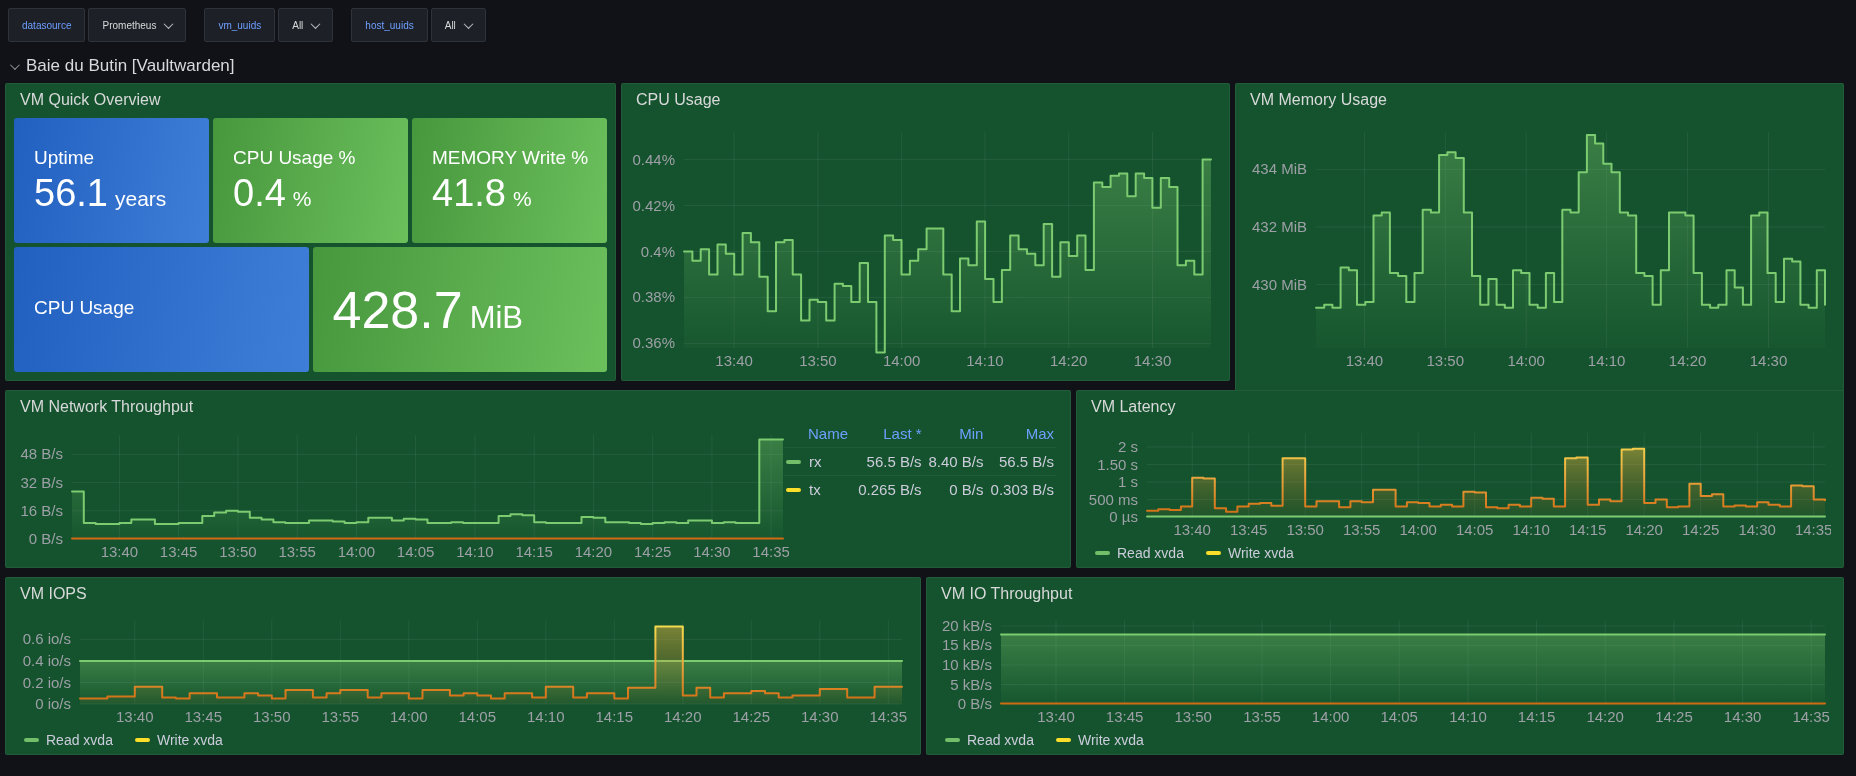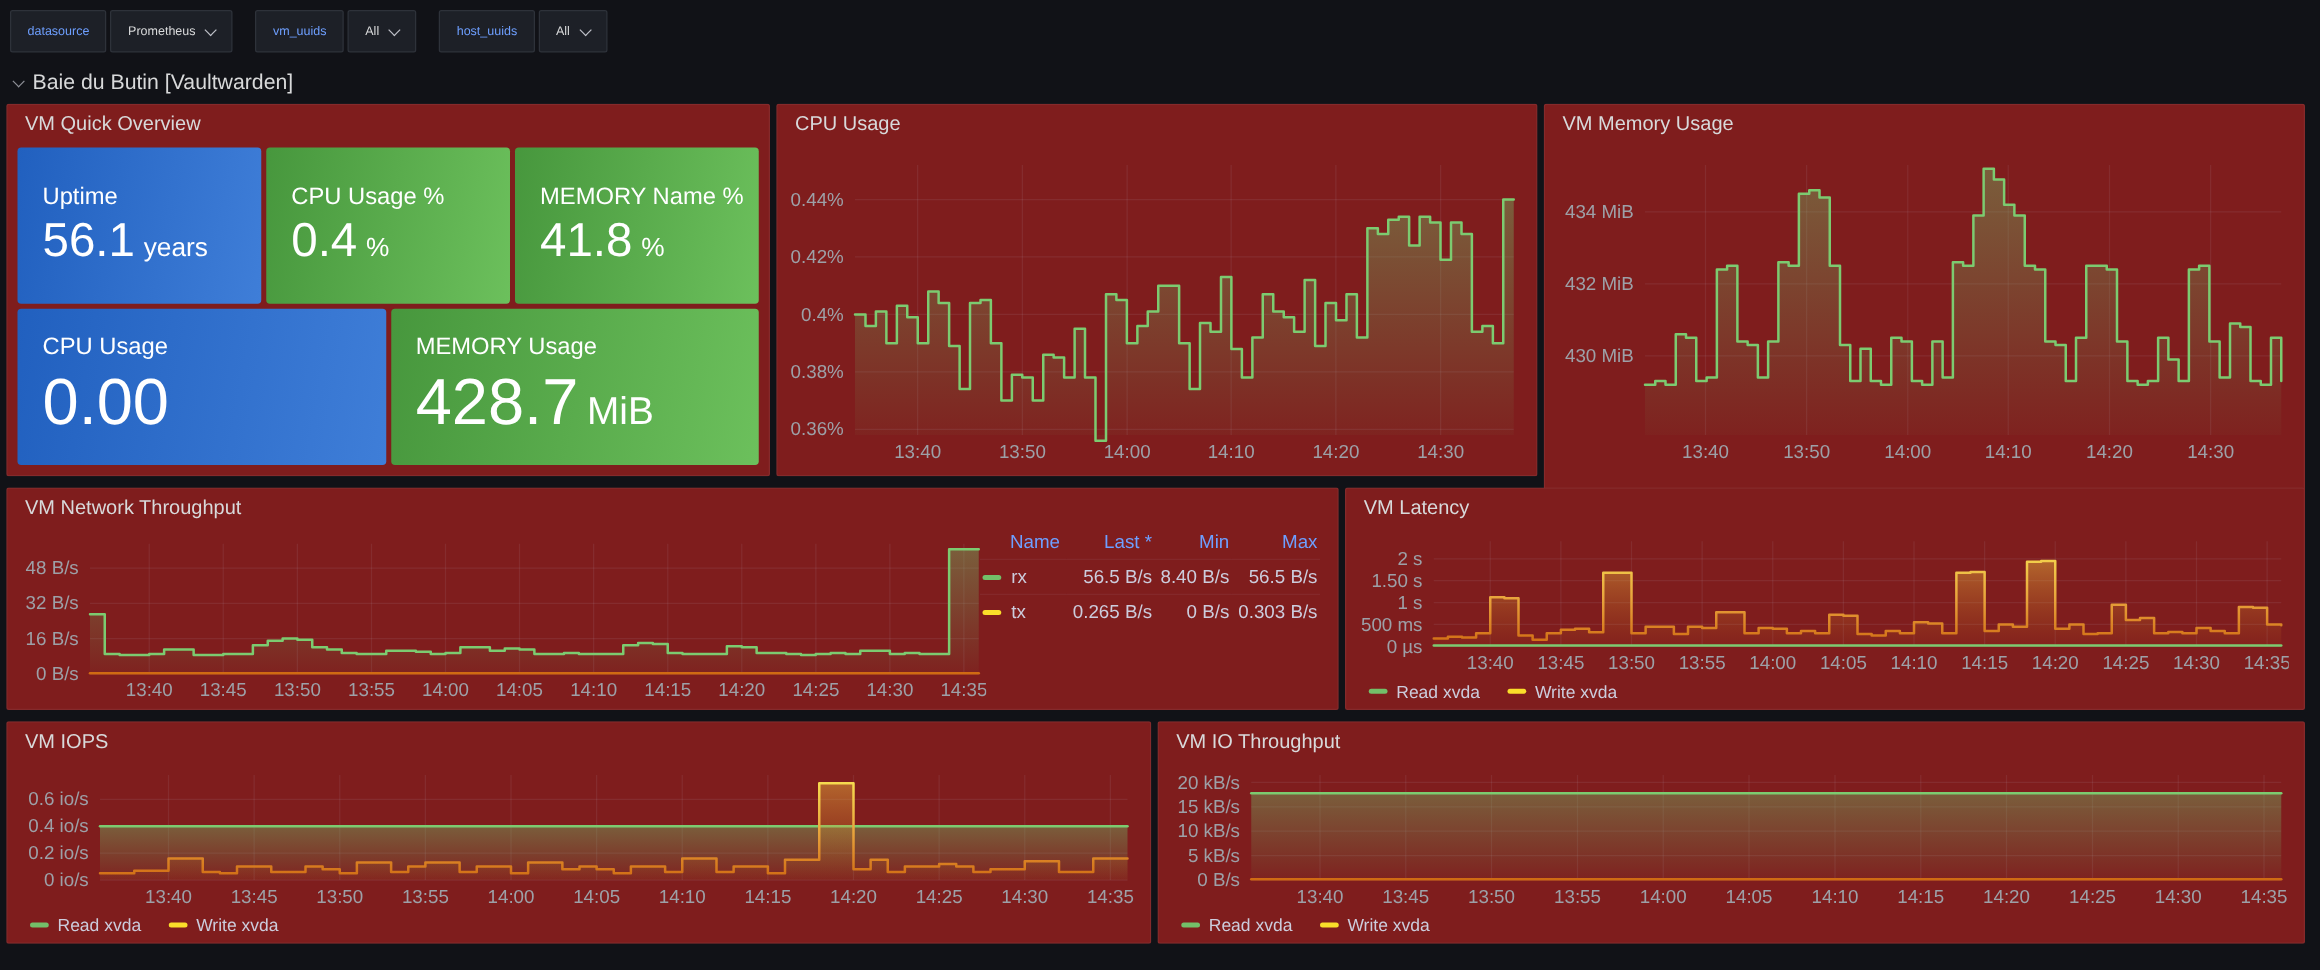--- a/index.html
+++ b/index.html
@@ -17,21 +17,21 @@
   .chev { width:7px; height:7px; border-right:1.5px solid #bfc1c9; border-bottom:1.5px solid #bfc1c9;
     transform:rotate(45deg) translate(-1px,-1px); margin-left:9px; display:inline-block; }
 
   
   #row-header { position:absolute; top:56px; left:10px; display:flex; align-items:center; gap:9px;
     font-size:17px; color:#d8d9da; cursor:pointer; }
   .row-chev { width:7px; height:7px; border-right:1.5px solid #8e9097; border-bottom:1.5px solid #8e9097;
     transform:rotate(45deg) translateY(-2px); }
 
   
-  .panel { position:absolute; background:#7f1d1d; border:1px solid rgba(204,204,220,0.08); border-radius:2px; }
+  .panel { position:absolute; background:#14532d; border:1px solid rgba(204,204,220,0.08); border-radius:2px; }
   .panel-header { position:absolute; top:0; left:0; right:0; height:32px; display:flex;
     align-items:center; padding:0 14px; cursor:pointer; }
   .panel-title { font-size:16px; font-weight:500; color:#d8d9da; }
 
   #p-qo   { left:5px;    top:83px;  width:611px; height:298px; }
   #p-cpu  { left:621px;  top:83px;  width:609px; height:298px; }
   #p-mem  { left:1235px; top:83px;  width:609px; height:370px; }
   #p-net  { left:5px;    top:390px; width:1066px; height:178px; }
   #p-lat  { left:1076px; top:390px; width:768px; height:178px; }
   #p-iops { left:5px;    top:577px; width:916px; height:178px; }
@@ -123,35 +123,30 @@
           </div>
       </div>
       <div class="stat c2 r1 green">
         <div class="s-label">CPU Usage %</div>
         <div class="s-value">
             <span class="s-big">0.4</span>
             <span class="s-unit">%</span>
           </div>
       </div>
       <div class="stat c2 r1 green">
-        <div class="s-label">MEMORY Name %</div>
+        <div class="s-label">MEMORY Write %</div>
         <div class="s-value">
             <span class="s-big">41.8</span>
             <span class="s-unit">%</span>
           </div>
       </div>
       <div class="stat c3 r2 blue">
         <div class="s-label">CPU Usage</div>
-        <div class="s-value">
-            <span class="s-big">0.00</span>
-            <span class="s-unit"></span>
-          </div>
       </div>
       <div class="stat c3 r2 green">
-        <div class="s-label">MEMORY Usage</div>
         <div class="s-value">
             <span class="s-big">428.7</span>
             <span class="s-unit">MiB</span>
           </div>
       </div>
     </div>
   </div>
 
   <div class="panel" id="p-cpu">
     <div class="panel-header">

